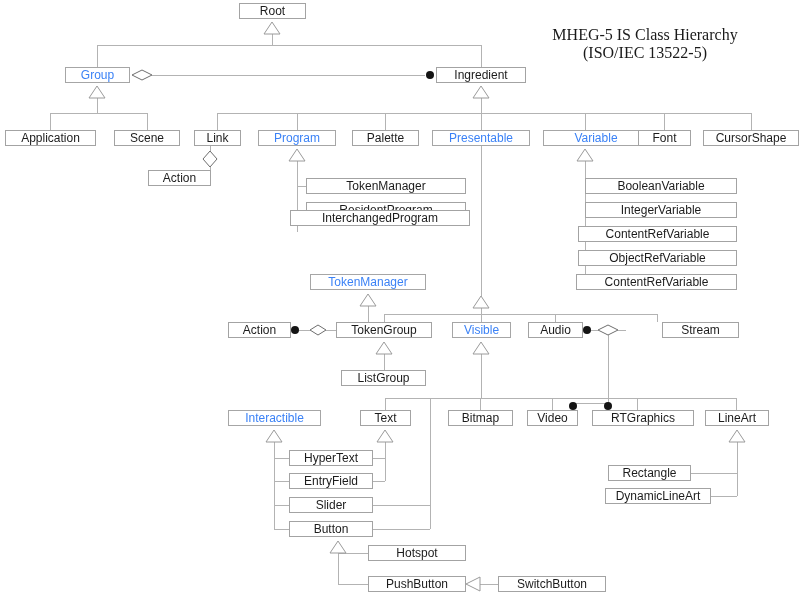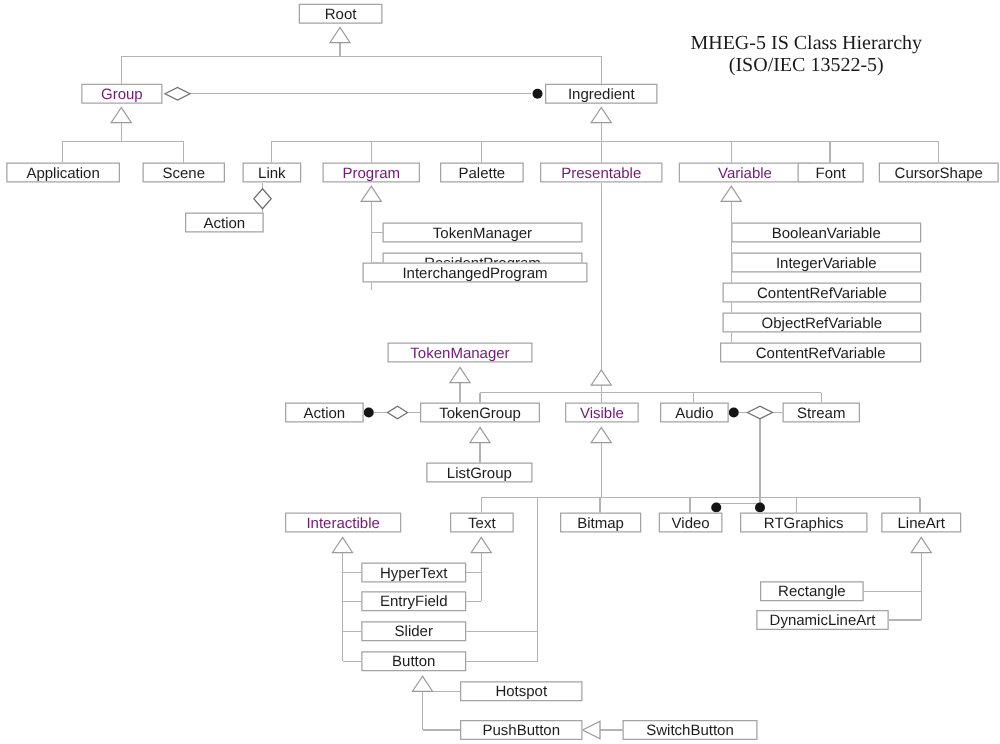--- a/index.html
+++ b/index.html
@@ -2,21 +2,21 @@
 <html><head>
 <meta charset="utf-8">
 <style>
   html,body{margin:0;padding:0;background:#fff;}
   #stage{position:relative;width:800px;height:595px;background:#fff;overflow:hidden;
          font-family:"Liberation Sans",sans-serif;}
   #wires{position:absolute;left:0;top:0;width:800px;height:595px;}
   .node{position:absolute;height:16px;box-sizing:border-box;border:1px solid #a3a3a3;
         background:#fff;color:#1c1c1c;font-size:12px;line-height:14px;text-align:center;
         white-space:nowrap;overflow:hidden;}
-  .abstract{color:#701a75;border-color:#a6a6a6;}
+  .abstract{color:#3b82f6;border-color:#a6a6a6;}
   .edge{stroke:#b3b3b3;stroke-width:1;fill:none;shape-rendering:crispEdges;}
   .tri{fill:#fff;stroke:#9a9a9a;stroke-width:1;}
   .dia{fill:#fff;stroke:#6e6e6e;stroke-width:1;}
   .dot{fill:#141414;stroke:none;}
   #title{position:absolute;left:505px;top:26px;width:280px;text-align:center;
          font-family:"Liberation Serif",serif;font-size:16px;line-height:18px;color:#1a1a1a;}
 </style>
 </head>
 <body>
 
@@ -100,21 +100,21 @@
   <div class="node" style="left:578px;top:226px;width:159px">ContentRefVariable</div>
   <div class="node" style="left:578px;top:250px;width:159px">ObjectRefVariable</div>
   <div class="node" style="left:576px;top:274px;width:161px">ContentRefVariable</div>
 
   <div class="node abstract" style="left:310px;top:274px;width:116px">TokenManager</div>
 
   <div class="node" style="left:228px;top:322px;width:63px">Action</div>
   <div class="node" style="left:336px;top:322px;width:96px">TokenGroup</div>
   <div class="node abstract" style="left:452px;top:322px;width:59px">Visible</div>
   <div class="node" style="left:528px;top:322px;width:55px">Audio</div>
-  <div class="node" style="left:626px;top:322px;width:62px">Stream</div>
+  <div class="node" style="left:662px;top:322px;width:77px">Stream</div>
 
   <div class="node" style="left:341px;top:370px;width:85px">ListGroup</div>
 
   <div class="node abstract" style="left:228px;top:410px;width:93px">Interactible</div>
   <div class="node" style="left:360px;top:410px;width:51px">Text</div>
   <div class="node" style="left:448px;top:410px;width:65px">Bitmap</div>
   <div class="node" style="left:527px;top:410px;width:51px">Video</div>
   <div class="node" style="left:592px;top:410px;width:102px">RTGraphics</div>
   <div class="node" style="left:705px;top:410px;width:64px">LineArt</div>
 

